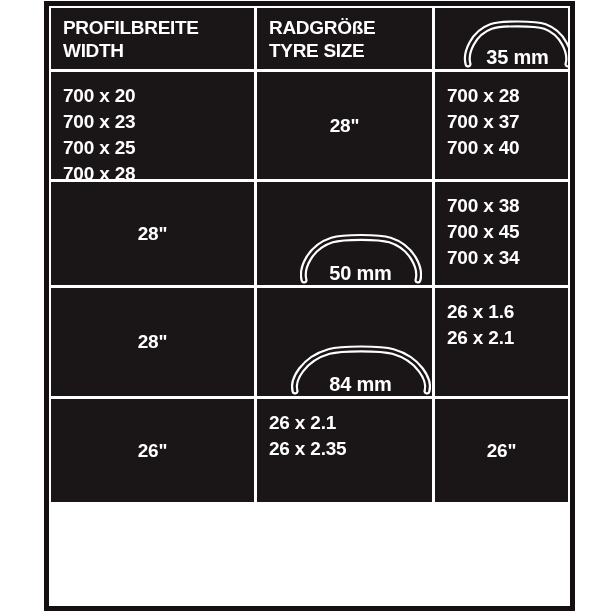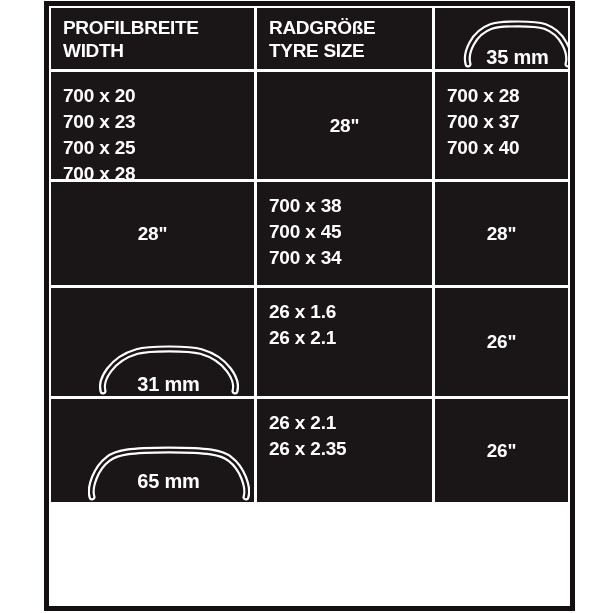--- a/index.html
+++ b/index.html
@@ -113,51 +113,51 @@
       <span>28"</span>
     </div>
 
     <div class="cell tyres">700 x 28
 700 x 37
 700 x 40</div>
     <div class="cell wheel">
       <span>28"</span>
     </div>
 
+    <div class="cell pcell">
+      <div class="profile">
+        <svg width="122" height="54" viewBox="0 0 122 54">
+          <path class="band-outer" d="M 4 49 C 1 37 10 16 32 9 C 43 5.5 79 5.5 90 9 C 112 16 121 37 118 49"></path>
+          <path class="band-inner" d="M 4 49 C 1 37 10 16 32 9 C 43 5.5 79 5.5 90 9 C 112 16 121 37 118 49"></path>
+        </svg>
+        <span class="wlabel">50 mm</span>
+      </div>
+    </div>
     <div class="cell tyres">700 x 38
 700 x 45
 700 x 34</div>
     <div class="cell wheel">
       <span>28"</span>
     </div>
 
     <div class="cell pcell">
       <div class="profile">
         <svg width="140" height="54" viewBox="0 0 140 54">
           <path class="band-outer" d="M 4 49 C 1 38 12 17 38 9.5 C 50 6 90 6 102 9.5 C 128 17 139 38 136 49"></path>
           <path class="band-inner" d="M 4 49 C 1 38 12 17 38 9.5 C 50 6 90 6 102 9.5 C 128 17 139 38 136 49"></path>
         </svg>
-        <span class="wlabel">31 mm</span>
+        <span class="wlabel">84 mm</span>
       </div>
     </div>
     <div class="cell tyres">26 x 1.6
 26 x 2.1</div>
     <div class="cell wheel">
       <span>26"</span>
     </div>
 
-    <div class="cell pcell">
-      <div class="profile">
-        <svg width="162" height="62" viewBox="0 0 162 62">
-          <path class="band-outer" d="M 4 57 C 1 47 8 28 20 19 C 28 12.5 42 10 81 10 C 120 10 134 12.5 142 19 C 154 28 161 47 158 57"></path>
-          <path class="band-inner" d="M 4 57 C 1 47 8 28 20 19 C 28 12.5 42 10 81 10 C 120 10 134 12.5 142 19 C 154 28 161 47 158 57"></path>
-        </svg>
-        <span class="wlabel low">65 mm</span>
-      </div>
-    </div>
     <div class="cell tyres">26 x 2.1
 26 x 2.35</div>
     <div class="cell wheel">
       <span>26"</span>
     </div>
 
   </div>
 </div>
 
 </body></html>

